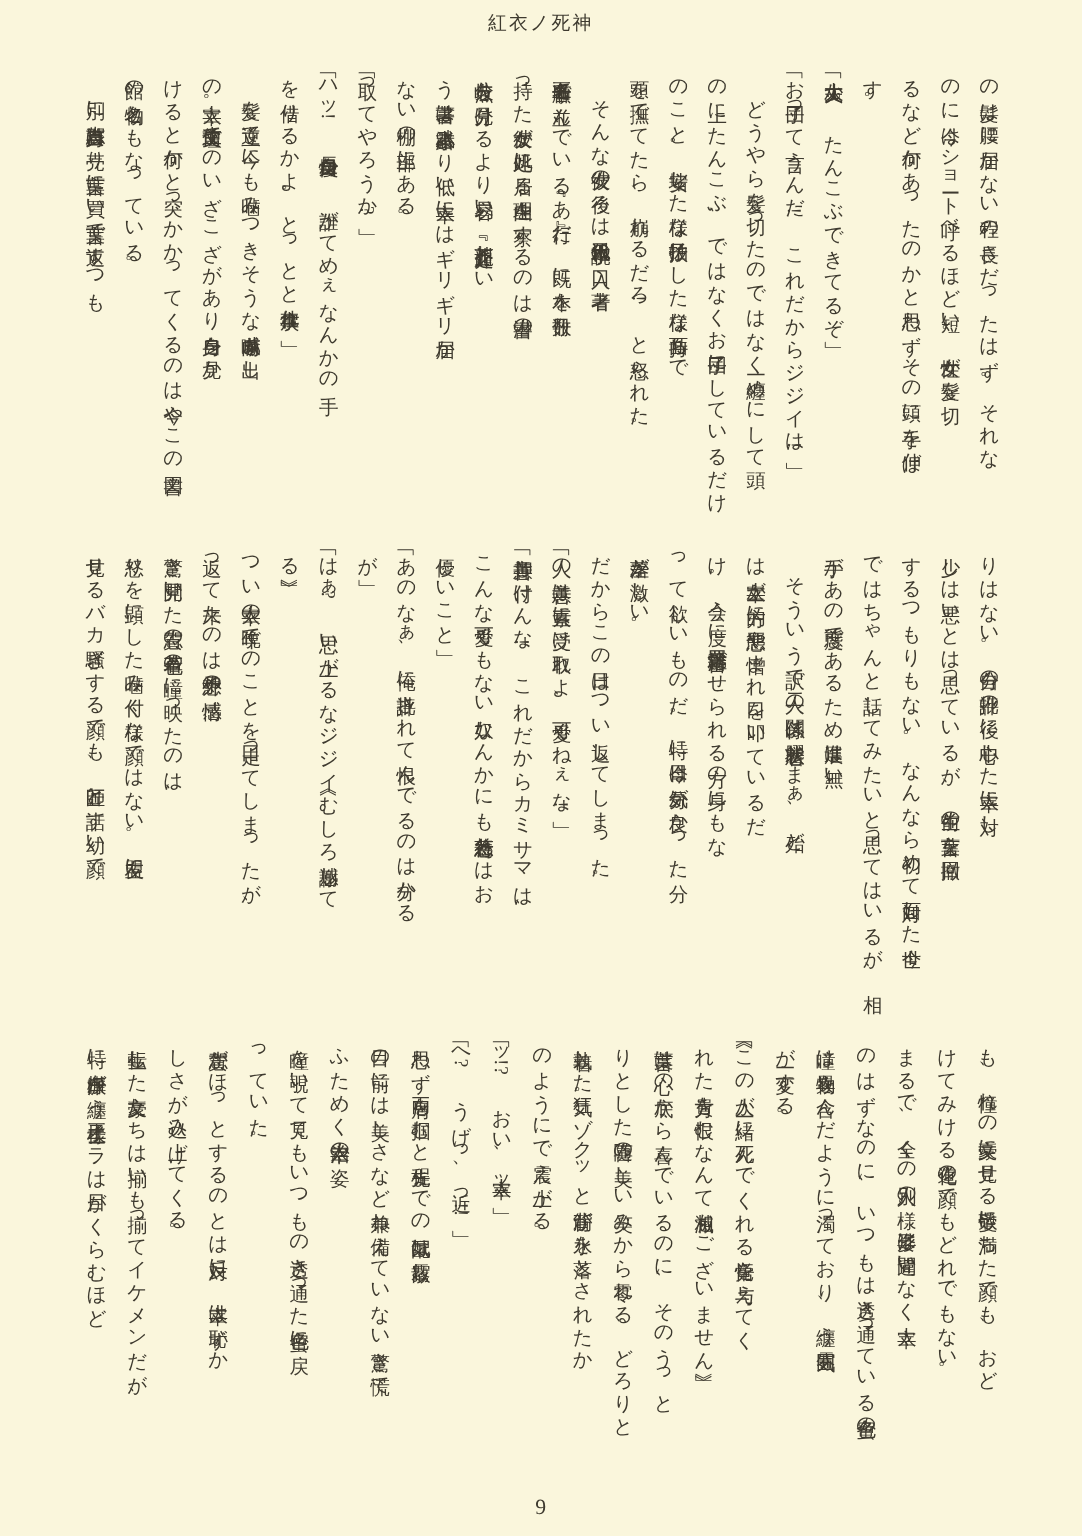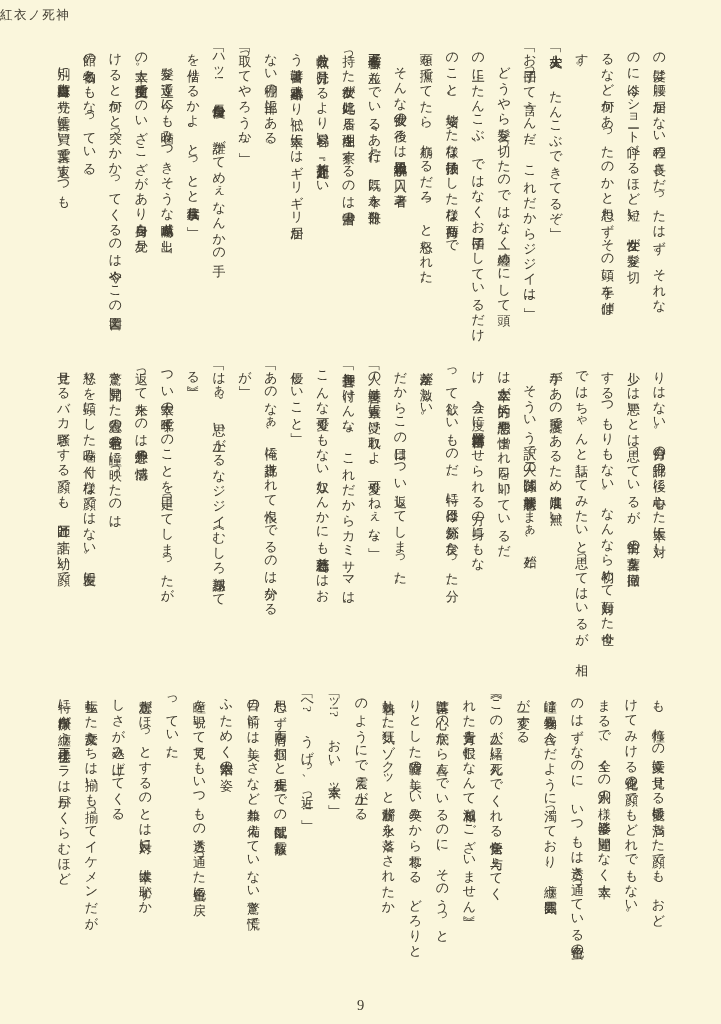--- a/index.html
+++ b/index.html
@@ -6,21 +6,21 @@
   body{
     width:721px;height:1024px;
     background:#faf6dc;
     position:relative;
     overflow:hidden;
     font-family:"Liberation Serif","DejaVu Serif",serif;
     color:#3e3a2f;
   }
   .running-head{
     position:absolute;top:7px;left:0;width:100%;
-    text-align:left;
+    text-align:center;
     font-size:12.5px;
     letter-spacing:1.5px;
   }
   .band{
     position:absolute;
     right:49px;
     width:622px;
     height:316px;
     writing-mode:vertical-rl;
     text-orientation:mixed;

